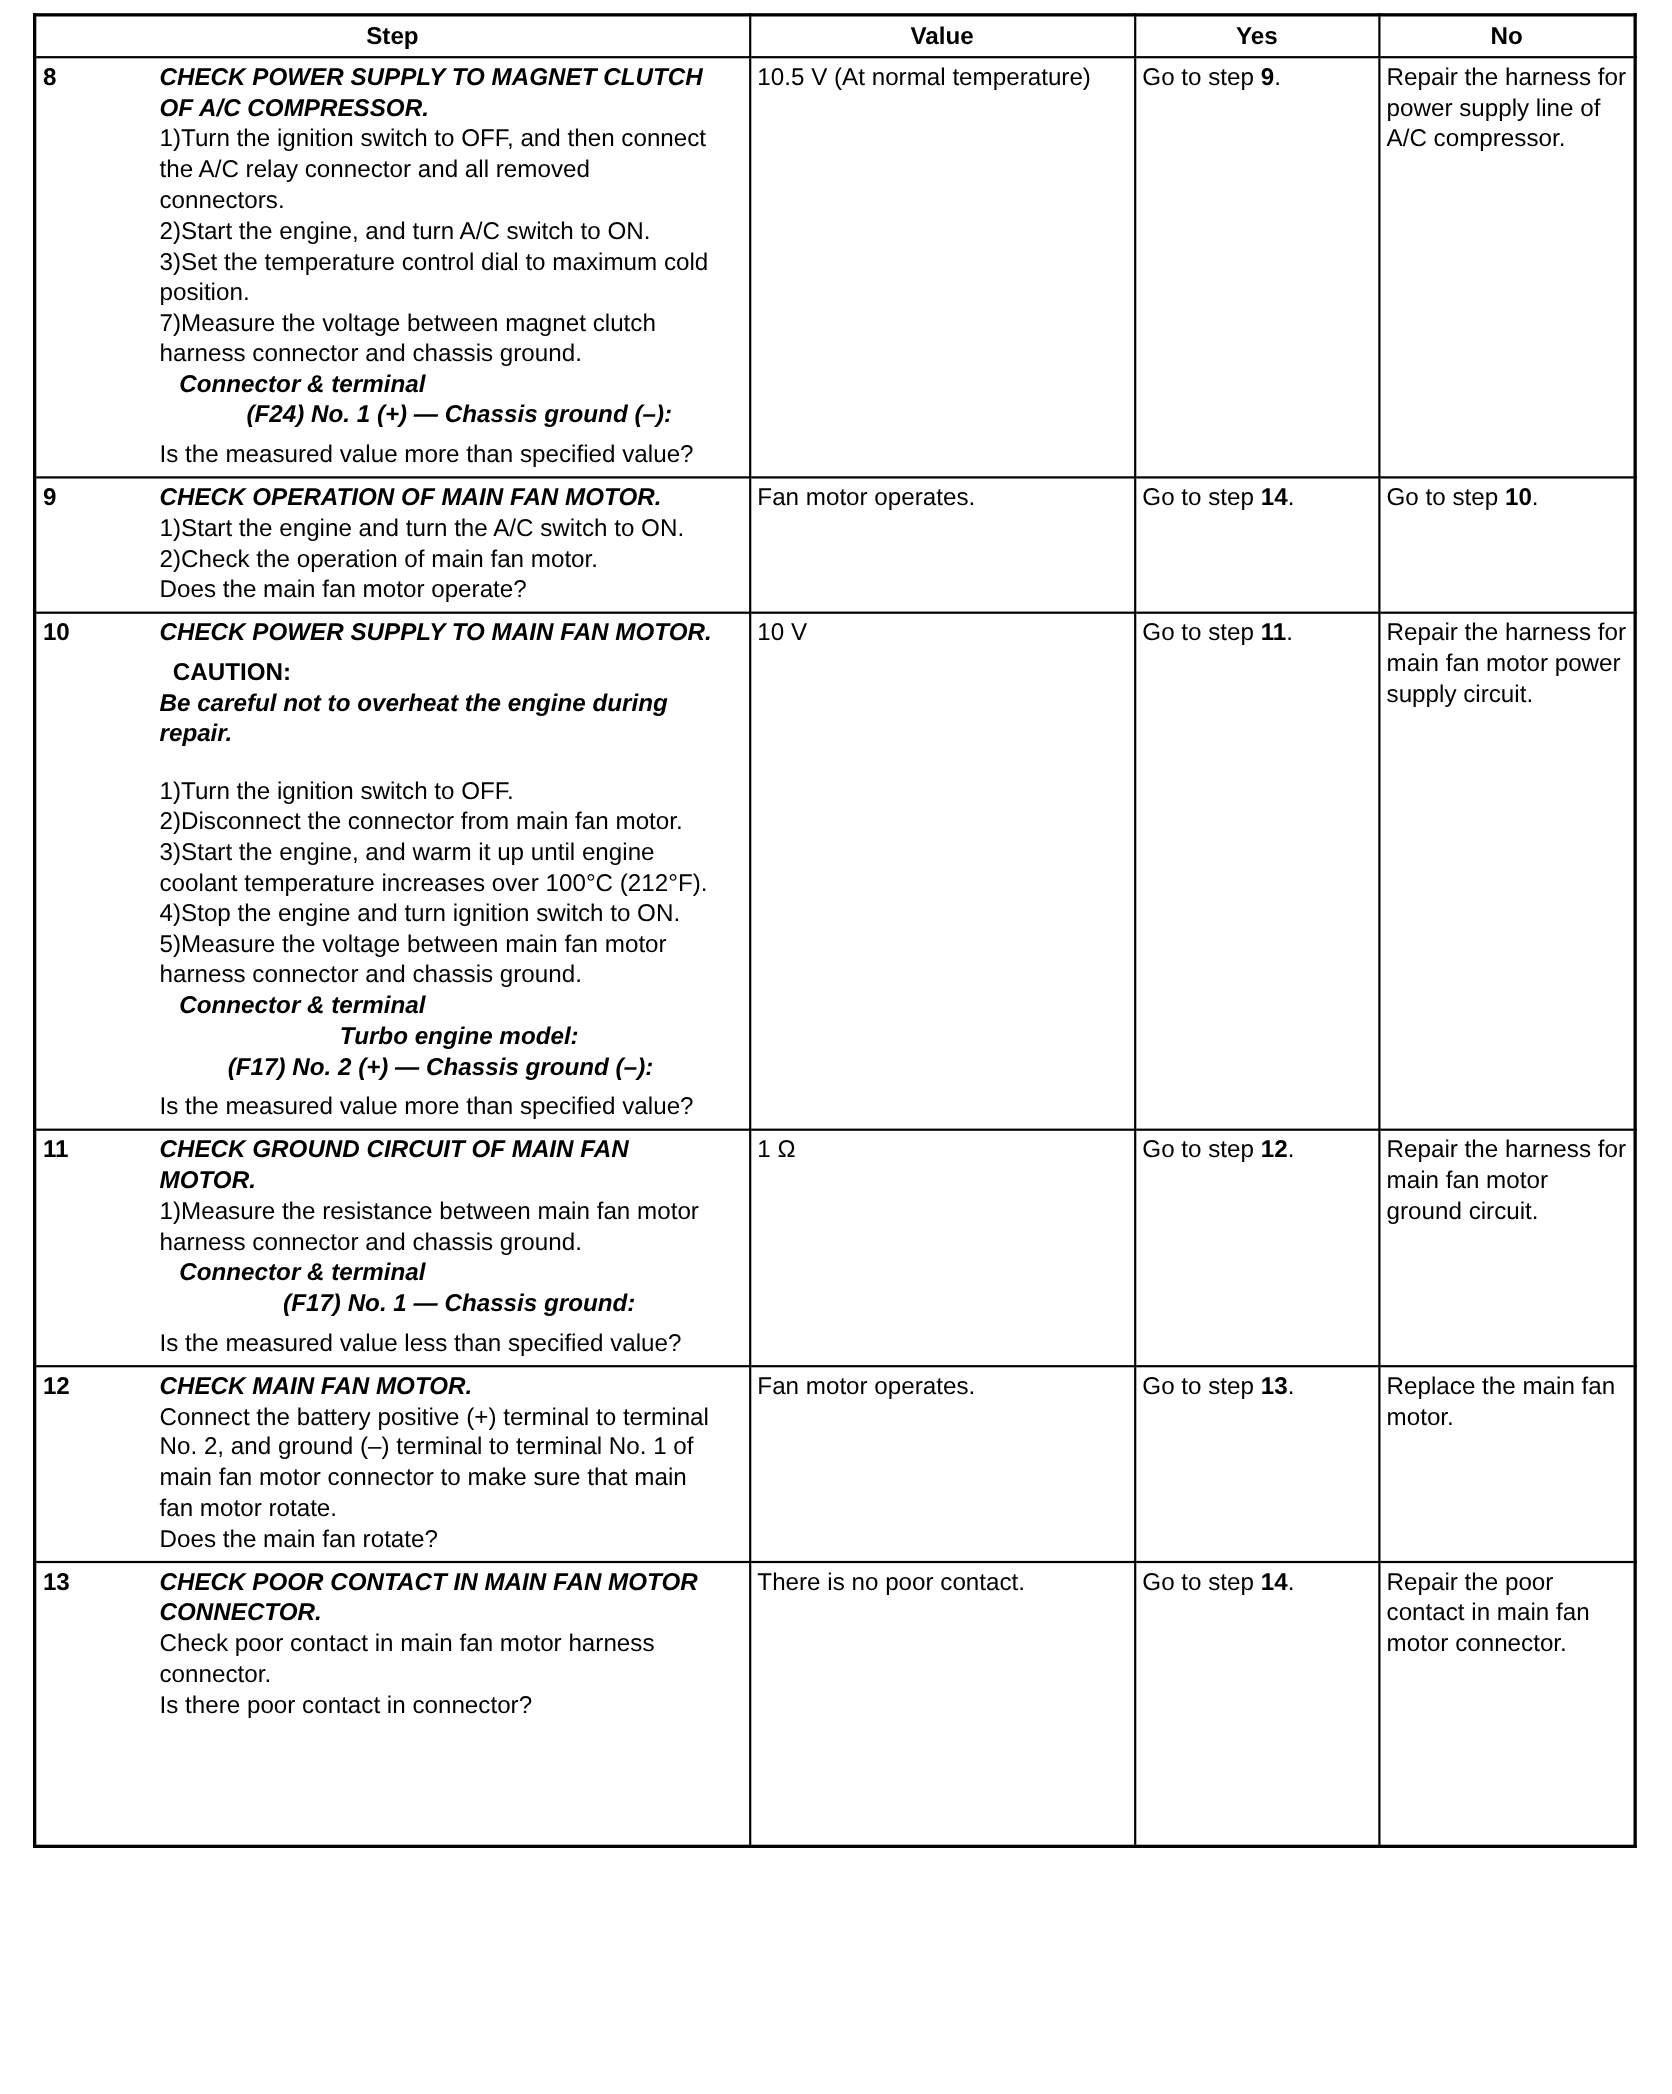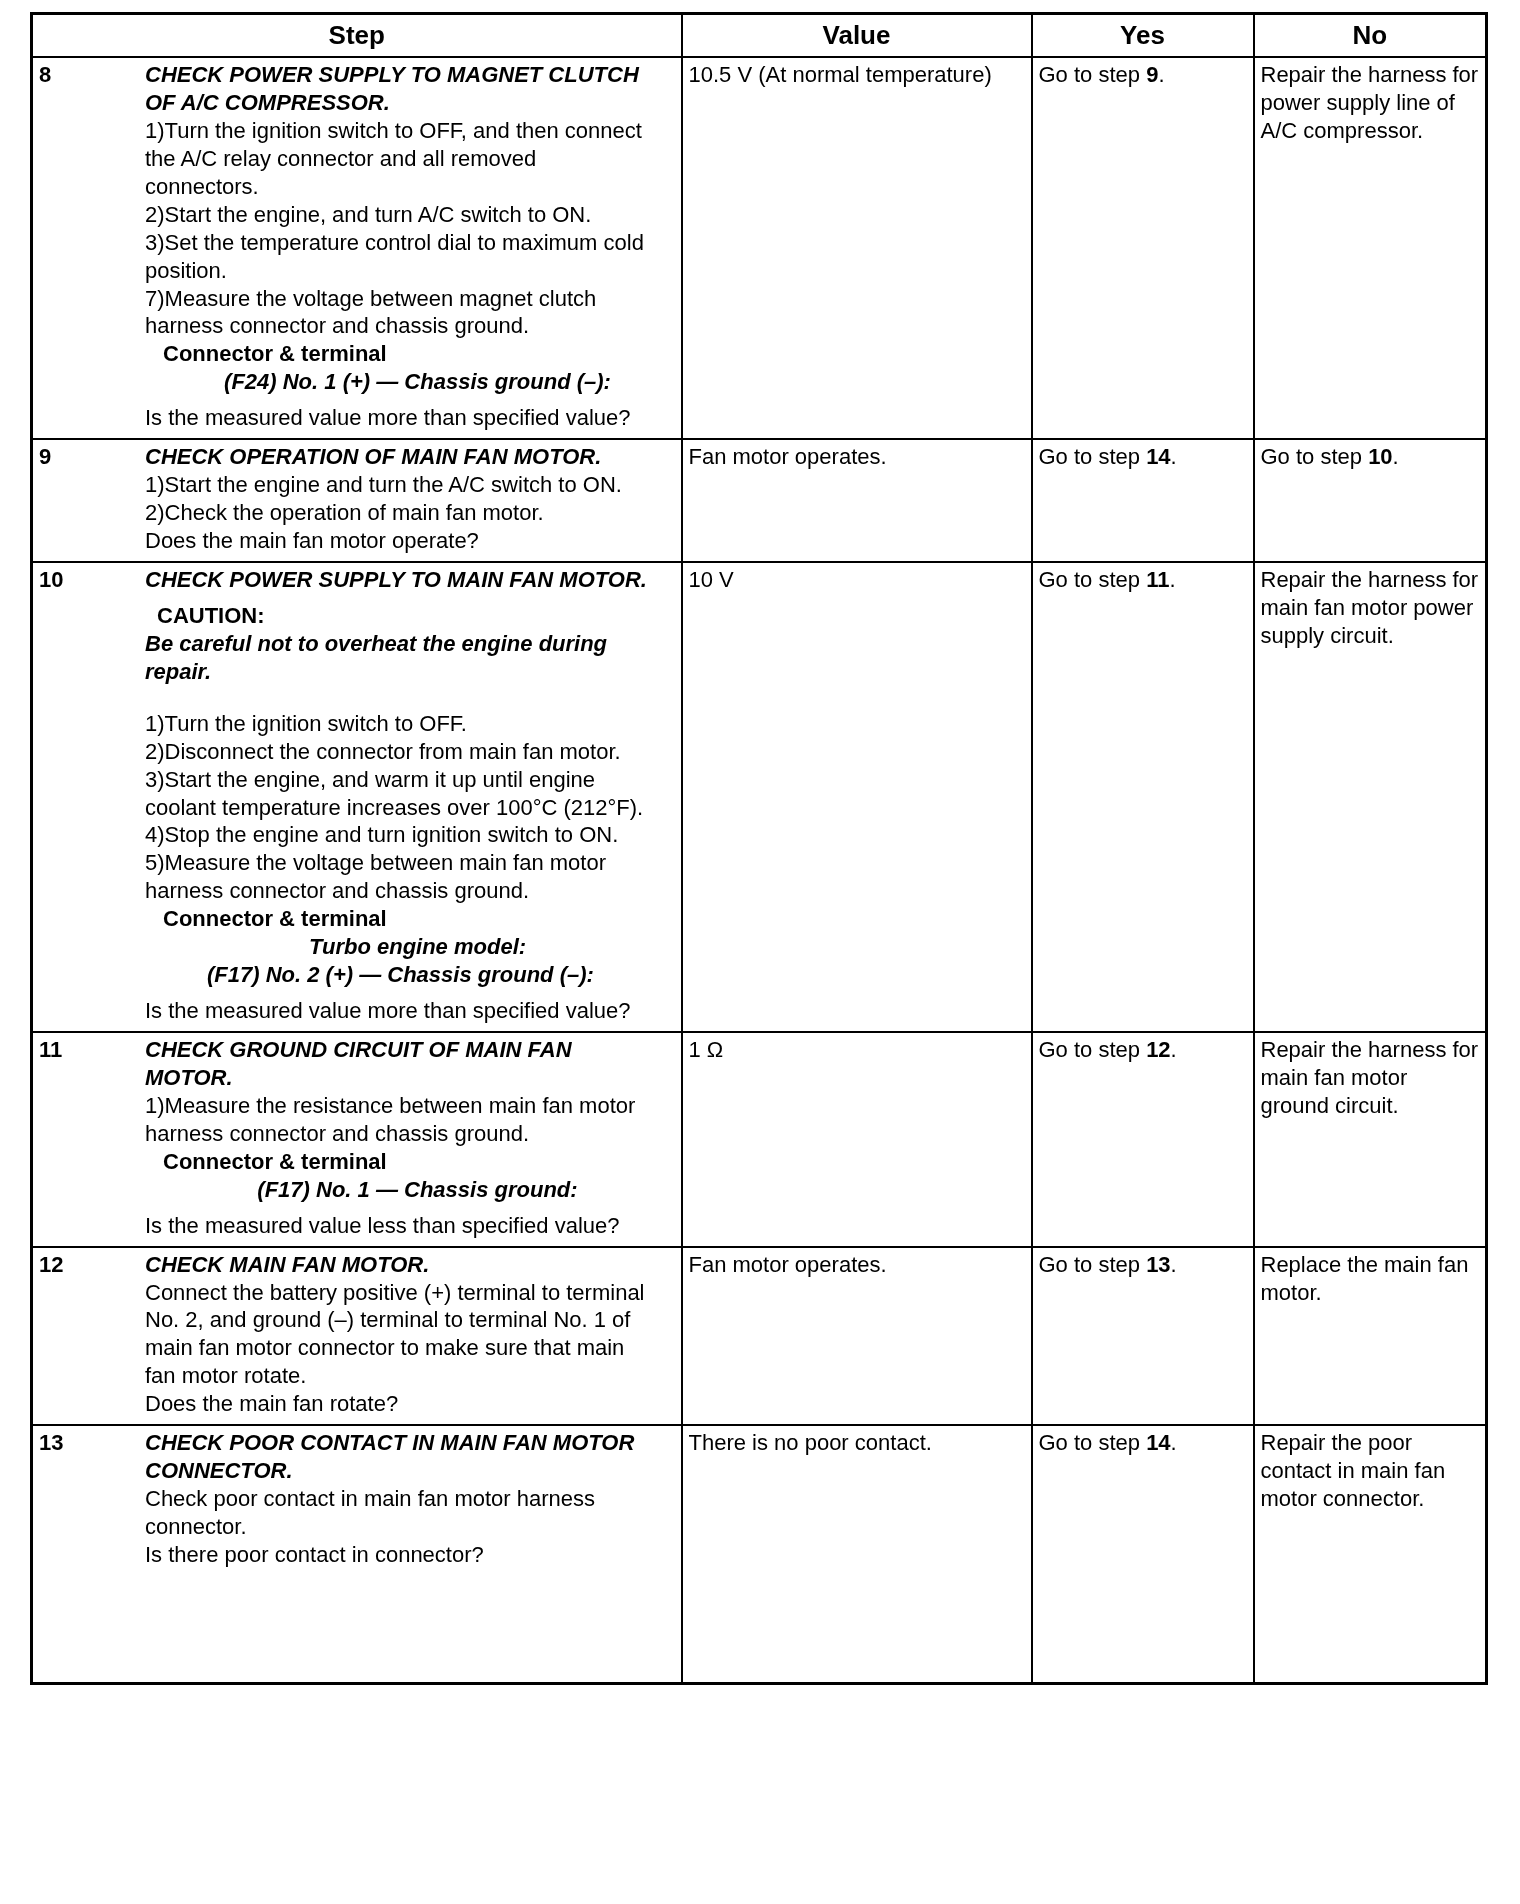--- a/index.html
+++ b/index.html
@@ -21,21 +21,21 @@
     table-layout: fixed;
     width: 1455px;
     border: 3px solid #000000;
   }
   col.c-step  { width: 650px; }
   col.c-value { width: 350px; }
   col.c-yes   { width: 222px; }
   col.c-no    { width: 233px; }
   th {
     border: 2px solid #000000;
-    font-size: 26px;
+    font-size: 22px;
     font-weight: bold;
     padding: 5px 4px;
     text-align: center;
     vertical-align: middle;
   }
   td {
     border: 2px solid #000000;
     vertical-align: top;
     font-size: 22px;
     line-height: 1.27;
@@ -48,21 +48,21 @@
     top: 3px;
     font-weight: bold;
     font-size: 22px;
   }
   .steptext { margin-left: 112px; width: 505px; }
   .ln { }
   .t  { font-weight: bold; font-style: italic; }
   .tc { font-weight: bold; margin-top: 8px; margin-left: 12px; }
   .bq { margin-top: 24px; }
   .q  { margin-top: 8px; }
-  .i1 { font-weight: bold; padding-left: 18px; }
+  .i1 { font-weight: bold; font-style: italic; padding-left: 18px; }
   .i2 { font-weight: bold; font-style: italic; padding-left: 40px; text-align: center; }
   .i3 { font-weight: bold; font-style: italic; padding-left: 62px; }
   .bold { font-weight: bold; }
   tbody tr:last-child td { height: 258px; }
 </style>
 </head>
 <body>
 
 <div class="page">
   <table class="diag">

